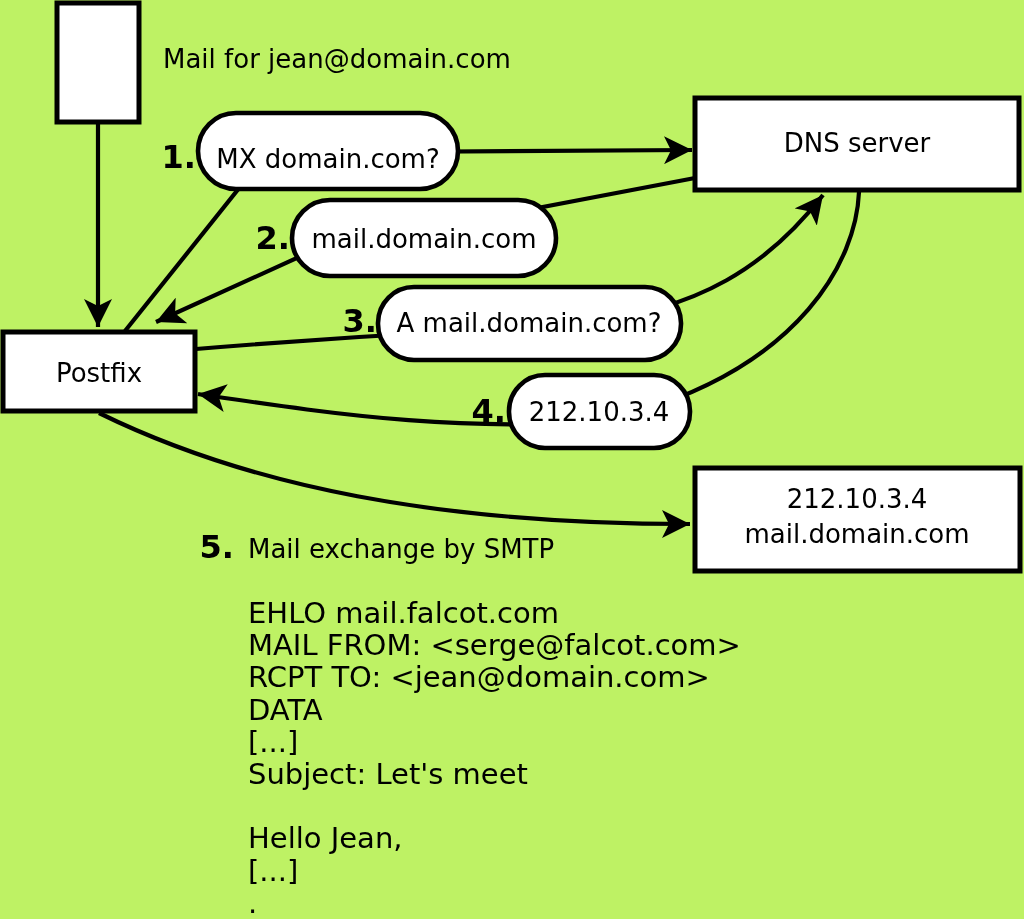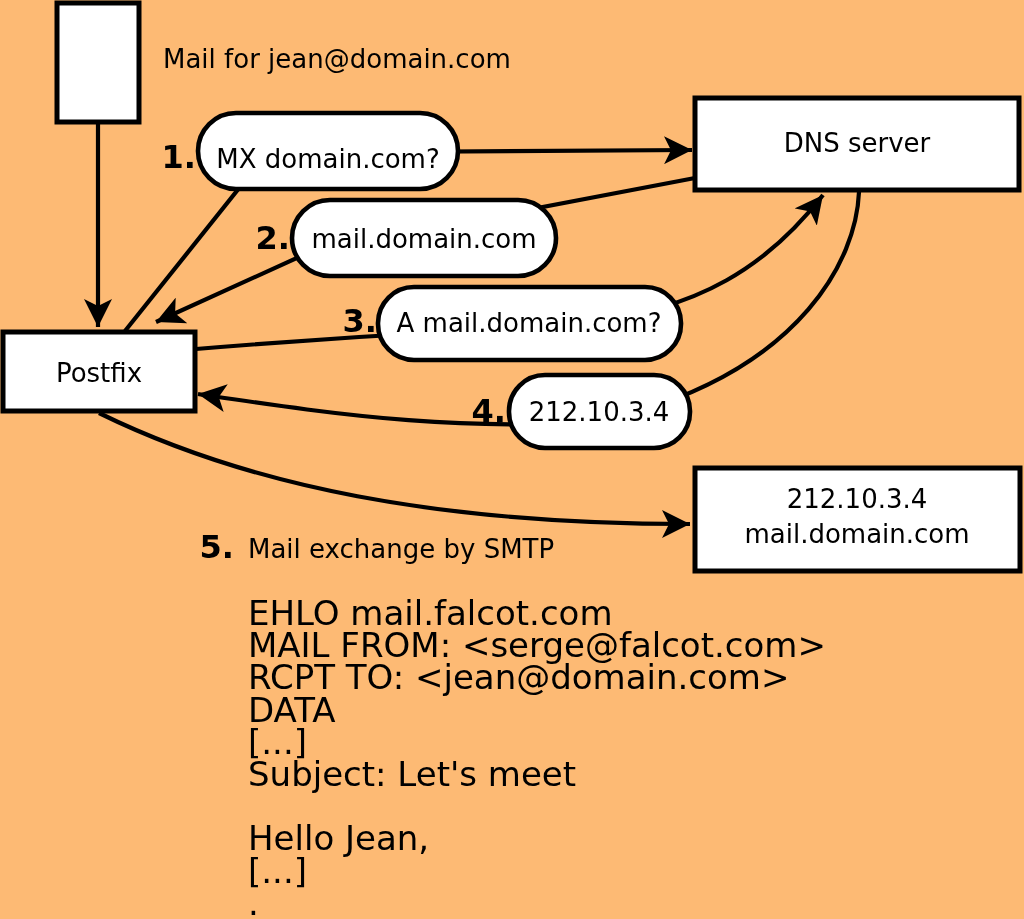--- a/index.html
+++ b/index.html
@@ -1,38 +1,38 @@
 <!DOCTYPE html>
 <html><head>
 <meta charset="utf-8">
 <style>
   html, body { margin: 0; padding: 0; background: #ffffff; }
   .stage {
     position: relative;
     width: 1024px;
     height: 919px;
-    background: #fdba74;
+    background: #bef264;
     font-family: "DejaVu Sans", sans-serif;
     color: #000000;
     overflow: hidden;
   }
   svg { position: absolute; left: 0; top: 0; }
   .ln   { fill: none; stroke: #000000; stroke-width: 4.2; }
   .shape { fill: #ffffff; stroke: #000000; }
   .box  { stroke-width: 5; }
   .pill { stroke-width: 4.6; }
   .t    { font-family: "DejaVu Sans", sans-serif; font-size: 26px; fill: #000000; }
   .tc   { text-anchor: middle; }
   .te   { text-anchor: end; }
   .num  { font-size: 32px; font-weight: bold; }
   .smtp-block {
     position: absolute;
     left: 248px;
     top: 597px;
-    font-size: 34px;
+    font-size: 29px;
     line-height: 32.2px;
     white-space: pre-line;
     color: #000000;
   }
 </style>
 </head>
 <body>
 
 <div class="stage">
   <svg width="1024" height="919" viewBox="0 0 1024 919">

